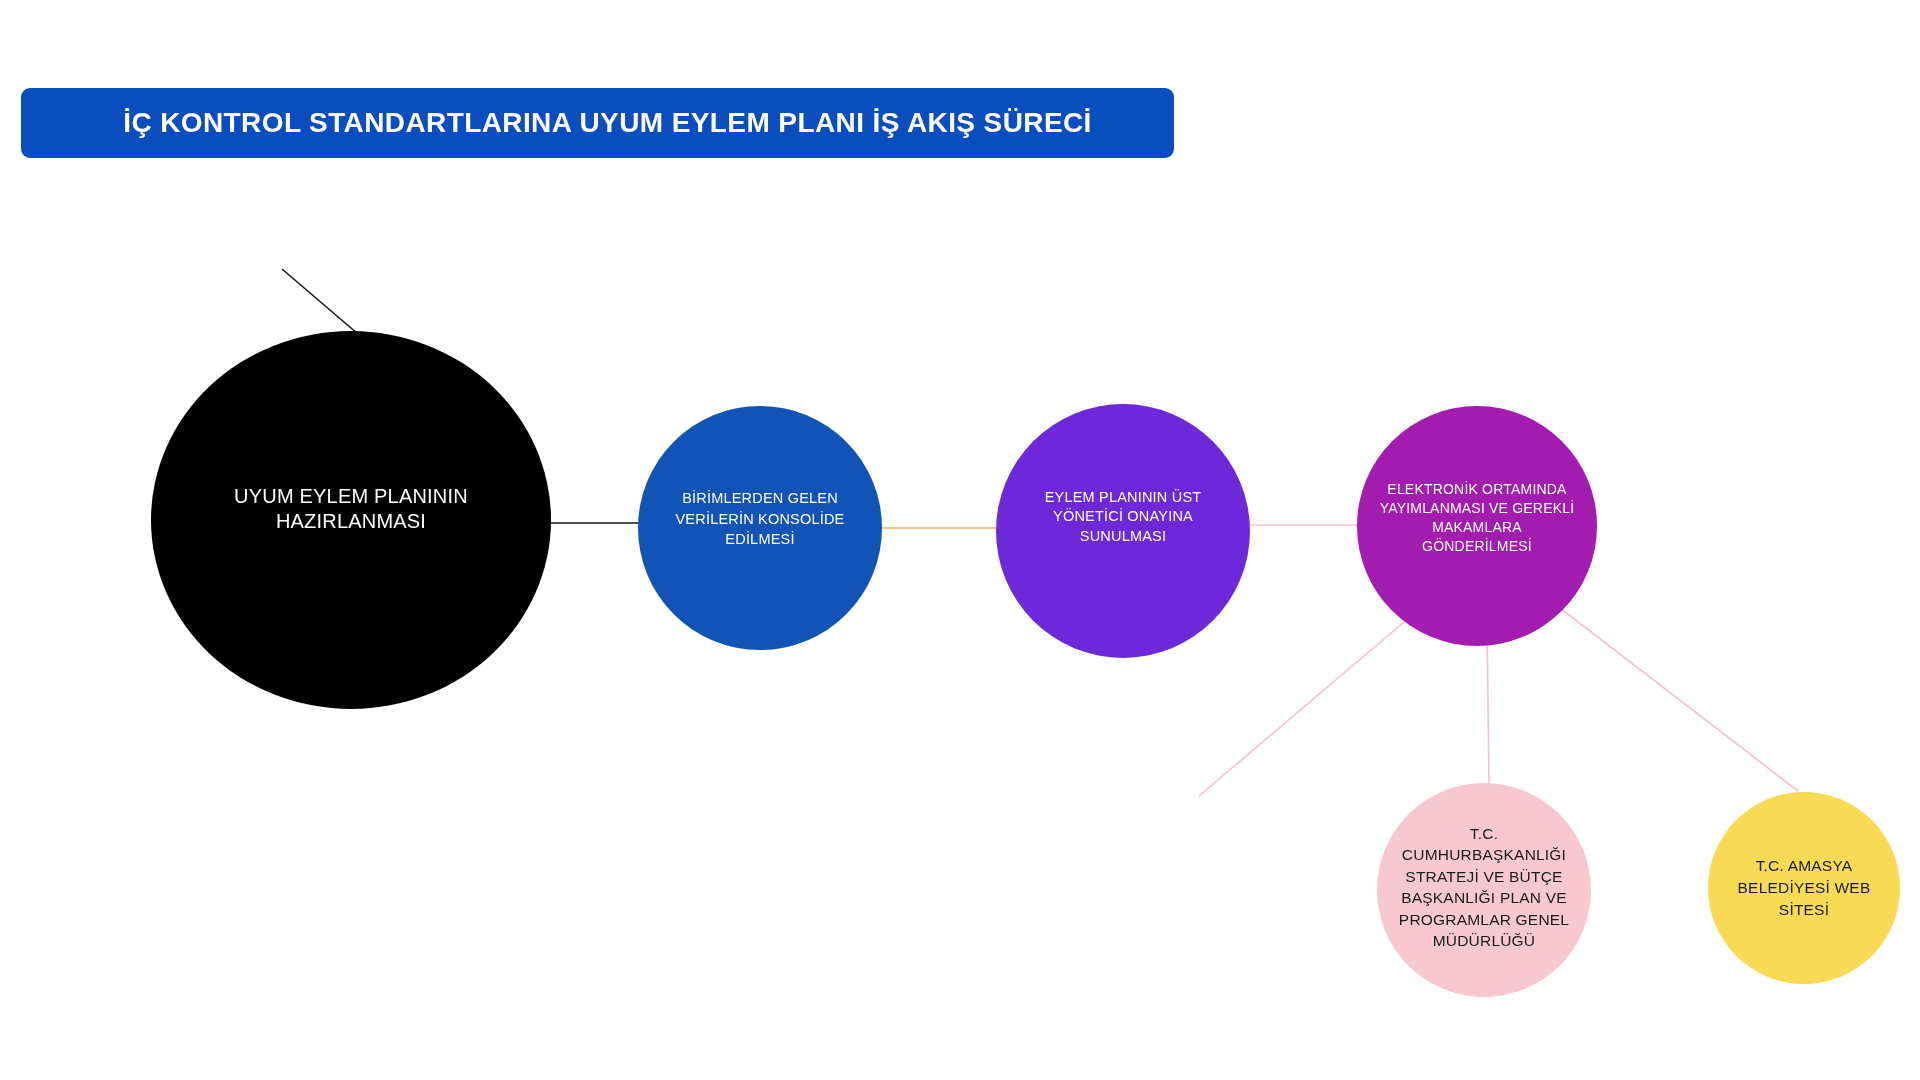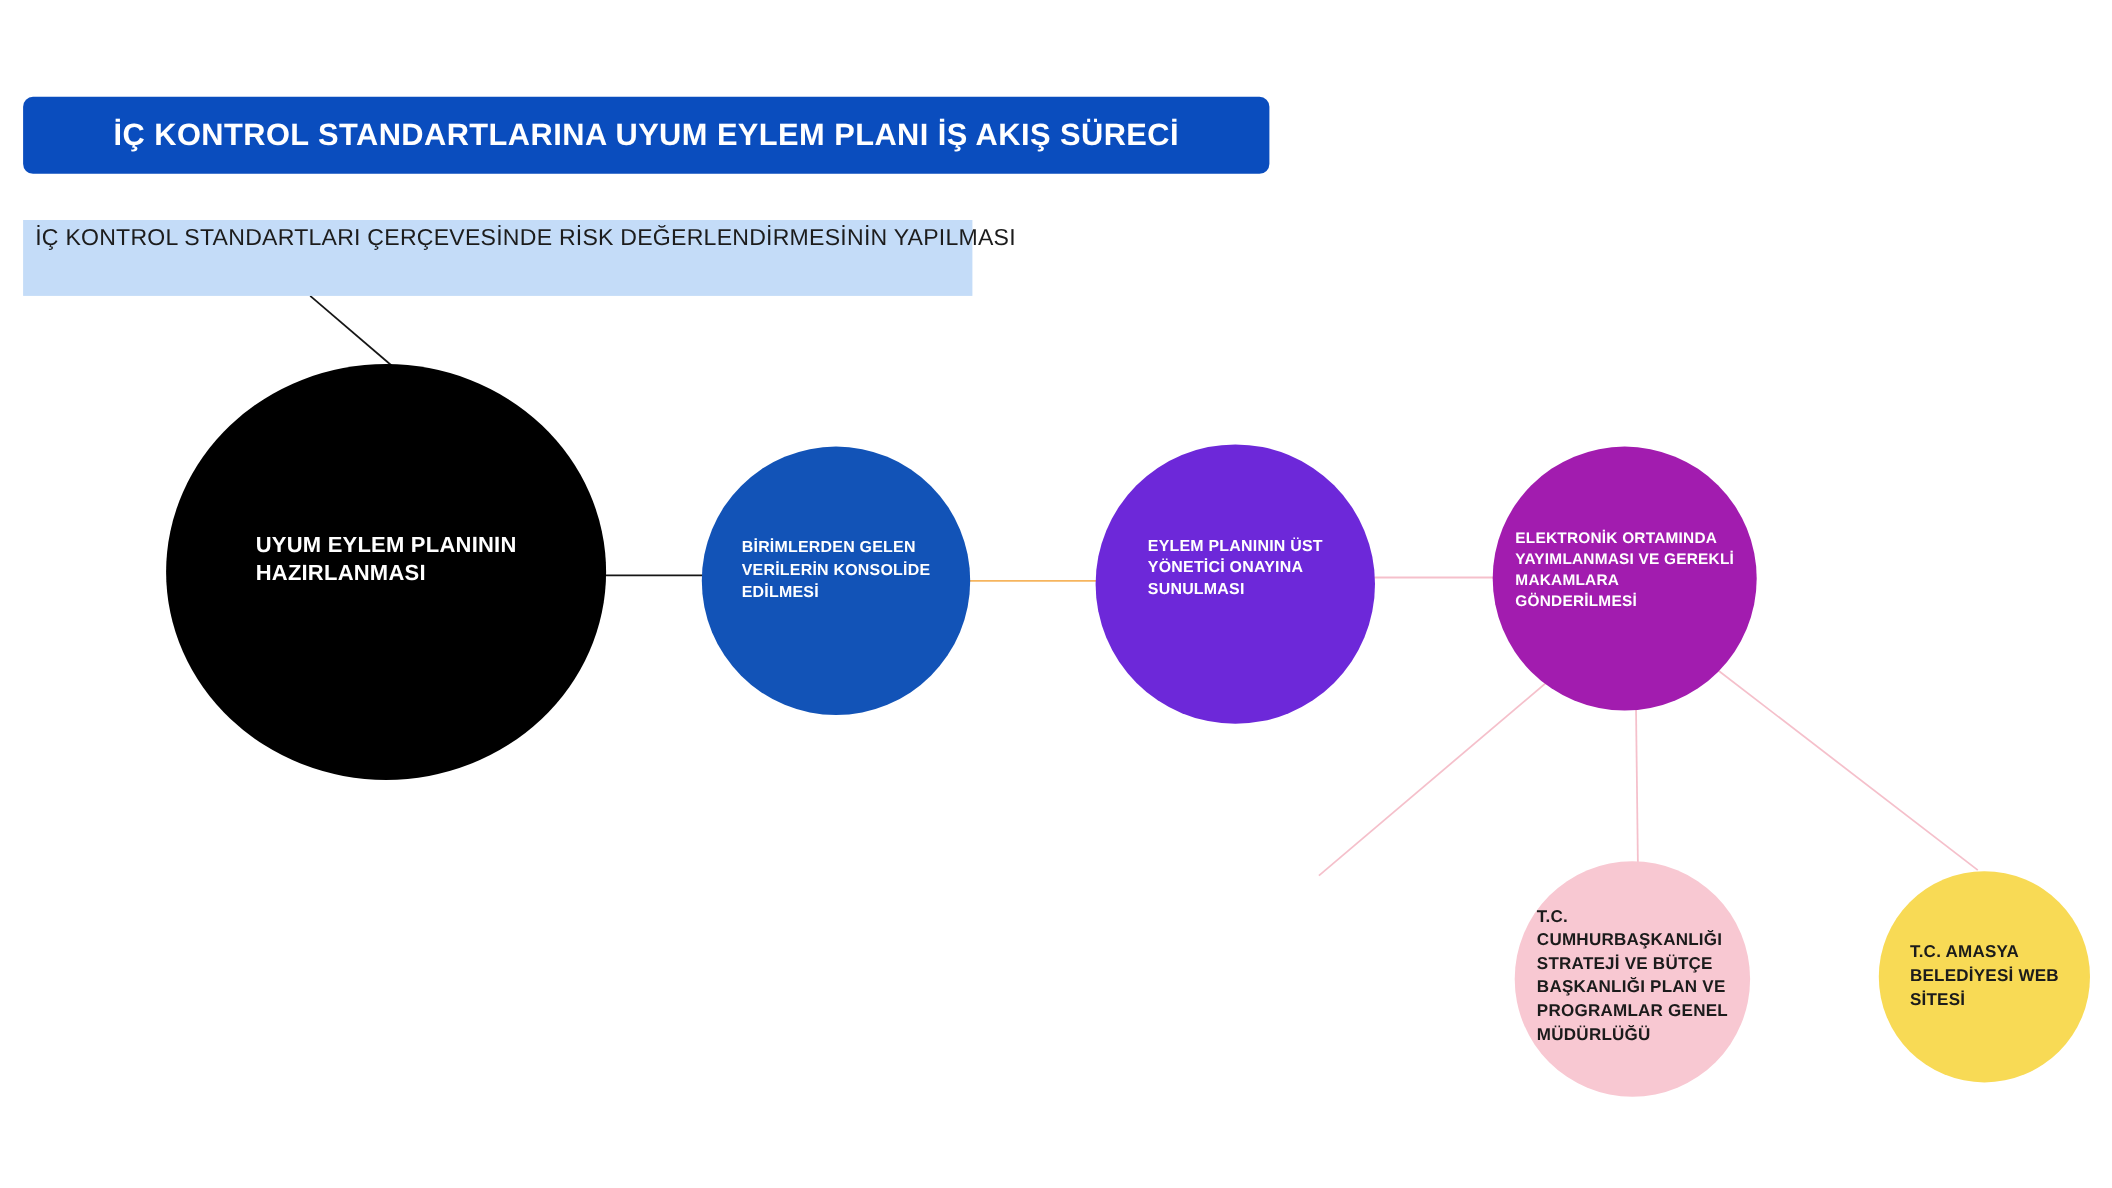--- a/index.html
+++ b/index.html
@@ -16,20 +16,21 @@
     width: 1920px; height: 1080px;
     z-index: 1;
   }
 
   .titlebar {
     position: absolute; left: 21px; top: 88px;
     width: 1133px; height: 70px;
     border-radius: 9px;
     display: flex; align-items: center; justify-content: center;
     z-index: 2;
+    padding-left: 20px;
   }
   .titlebar span {
     color: #ffffff; font-size: 28px; font-weight: bold;
     letter-spacing: 0.4px; white-space: nowrap;
   }
 
   .riskbox {
     position: absolute; left: 21px; top: 200px;
     width: 863px; height: 69px;
     box-sizing: border-box;
@@ -37,21 +38,21 @@
     z-index: 2;
   }
   .riskbox span {
     color: #1c1c1c; font-size: 21px; font-weight: 500;
     letter-spacing: 0.2px; white-space: nowrap;
   }
 
   .node {
     position: absolute; border-radius: 50%;
     display: flex; align-items: center; justify-content: center;
-    text-align: left; font-weight: bold;
+    text-align: center; font-weight: normal;
     white-space: pre-line; z-index: 3;
     letter-spacing: 0.2px;
   }
   .node > span { display: block; }
 
   .node.plan      { left: 151px;  top: 331px; width: 400px; height: 378px;
                     color: #ffffff; font-size: 20px;   line-height: 25px; }
   .node.plan > span      { transform: translateY(-11px); }
   .node.consol    { left: 638px;  top: 406px; width: 244px; height: 244px;
                     color: #ffffff; font-size: 14.5px; line-height: 20.5px; }
@@ -82,23 +83,20 @@
     <line x1="1123" y1="525" x2="1477" y2="525" stroke-width="1.6" stroke="#F5C0CB"></line>
     <line x1="1430" y1="600" x2="1199" y2="796" stroke-width="1.6" stroke="#F5C0CB"></line>
     <line x1="1487" y1="620" x2="1489" y2="786" stroke-width="1.6" stroke="#F5C0CB"></line>
     <line x1="1560" y1="608" x2="1798" y2="791" stroke-width="1.6" stroke="#F5C0CB"></line>
   </svg>
 
   <div class="titlebar" style="background-color: rgb(10, 77, 190);">
     <span>İÇ KONTROL STANDARTLARINA UYUM EYLEM PLANI İŞ AKIŞ SÜRECİ</span>
   </div>
 
-  <div class="riskbox" style="background-color: rgb(196, 220, 248);">
-    <span>İÇ KONTROL STANDARTLARI ÇERÇEVESİNDE RİSK DEĞERLENDİRMESİNİN YAPILMASI</span>
-  </div>
 
   <div class="node plan" style="background-color: rgb(0, 0, 0);">
     <span>UYUM EYLEM PLANININ
 HAZIRLANMASI</span>
   </div>
 
   <div class="node consol" style="background-color: rgb(18, 83, 183);">
     <span>BİRİMLERDEN GELEN
 VERİLERİN KONSOLİDE
 EDİLMESİ</span>

